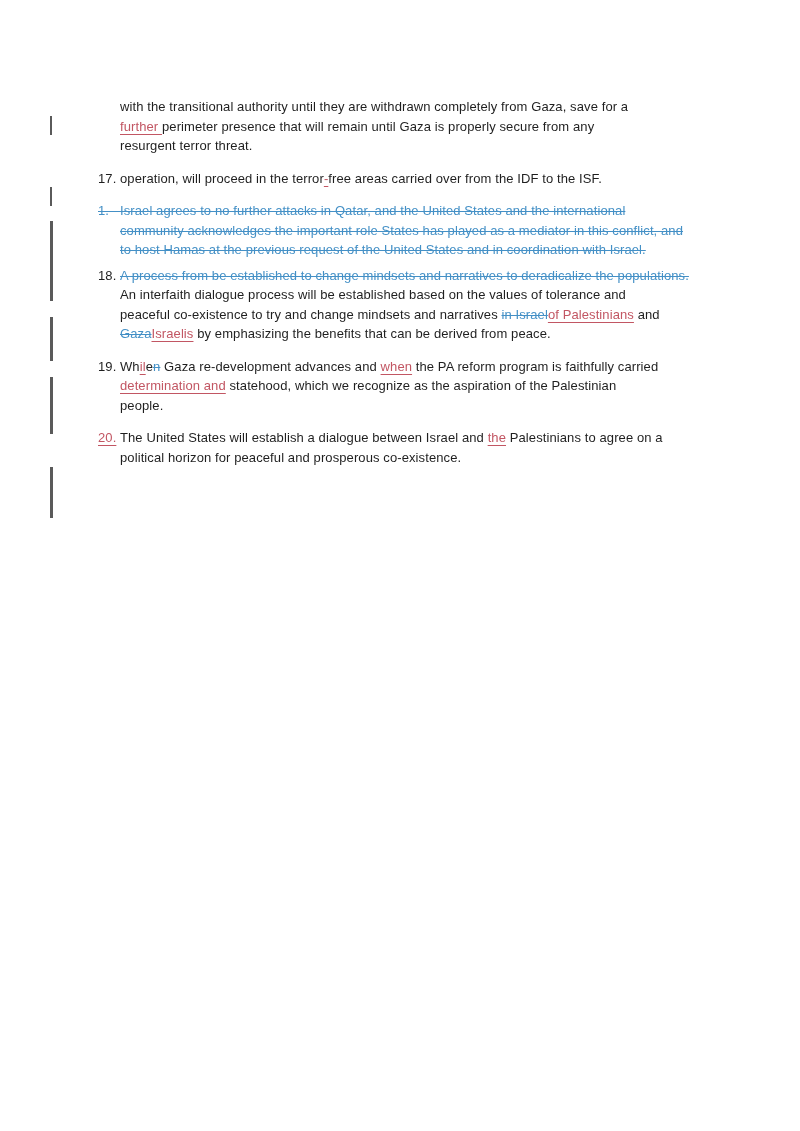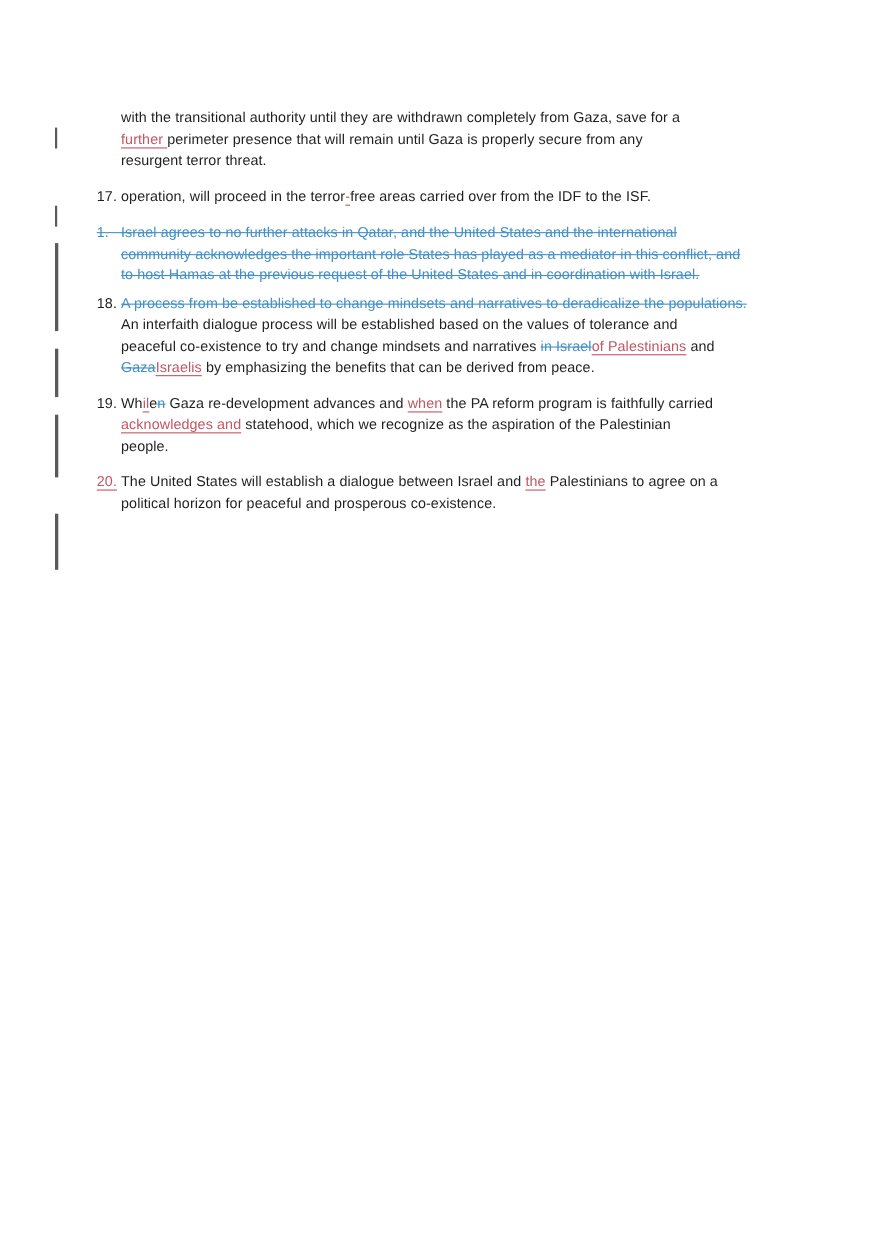--- a/index.html
+++ b/index.html
@@ -11,21 +11,21 @@
     position: relative;
     width: 800px;
     height: 1131px;
     background: #ffffff;
     overflow: hidden;
     font-family: "Liberation Sans", sans-serif;
   }
   #doc-body {
     position: absolute;
     top: 97px;
-    left: 88px;
+    left: 98px;
     width: 660px;
     font-size: 13px;
     line-height: 19.5px;
     color: var(--text-color, #1f1f1f);
     letter-spacing: 0.1px;
   }
   .para {
     position: relative;
     padding-left: 22px;
     margin: 0 0 13px 0;
@@ -89,21 +89,21 @@
       <div class="para">
         <span class="marker">18.</span>
         <div class="line"><span class="run del">A process from be established to change mindsets and narratives to deradicalize the populations.</span></div>
         <div class="line"><span class="run">An interfaith dialogue process will be established based on the values of tolerance and</span></div>
         <div class="line"><span class="run">peaceful co-existence to try and change mindsets and narratives </span><span class="run del">in Israel</span><span class="run ins">of Palestinians</span><span class="run"> and</span></div>
         <div class="line"><span class="run del">Gaza</span><span class="run ins">Israelis</span><span class="run"> by emphasizing the benefits that can be derived from peace.</span></div>
       </div>
       <div class="para">
         <span class="marker">19.</span>
         <div class="line"><span class="run">Wh</span><span class="run ins">il</span><span class="run">e</span><span class="run del">n</span><span class="run"> Gaza re-development advances and </span><span class="run ins">when</span><span class="run"> the PA reform program is faithfully carried</span></div>
-        <div class="line"><span class="run ins">acknowledges and</span><span class="run"> statehood, which we recognize as the aspiration of the Palestinian</span></div>
+        <div class="line"><span class="run ins">determination and</span><span class="run"> statehood, which we recognize as the aspiration of the Palestinian</span></div>
         <div class="line"><span class="run">people.</span></div>
       </div>
       <div class="para">
         <span class="marker ins">20.</span>
         <div class="line"><span class="run">The United States will establish a dialogue between Israel and </span><span class="run ins">the</span><span class="run"> Palestinians to agree on a</span></div>
         <div class="line"><span class="run">political horizon for peaceful and prosperous co-existence.</span></div>
       </div>
     </div>
 </div>
 

